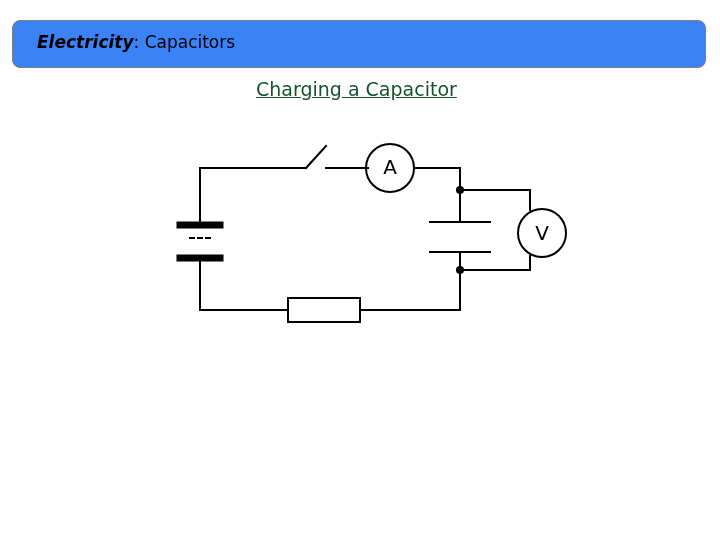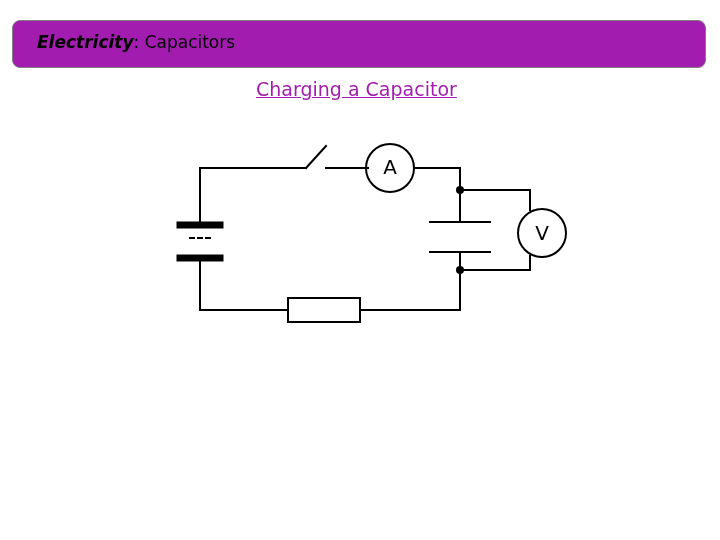--- a/index.html
+++ b/index.html
@@ -15,21 +15,21 @@
     overflow: hidden;
   }
 
   
   #title-banner {
     position: absolute;
     left: 12px;
     top: 20px;
     width: 694px;
     height: 48px;
-    background: #a21caf;
+    background: #3b82f6;
     border: 1px solid #808080;
     border-radius: 8px;
     box-sizing: border-box;
   }
   #title-text {
     position: absolute;
     left: 24px;
     top: 11px;
     font-size: 17px;
     color: #000000;
@@ -42,21 +42,21 @@
   #title-text .rest {
     font-weight: normal;
   }
 
   
   #subtitle {
     position: absolute;
     left: 256px;
     top: 78px;
     font-size: 19px;
-    color: #a21caf;
+    color: #14532d;
     text-decoration: underline;
     white-space: nowrap;
   }
 
   
   #circuit {
     position: absolute;
     left: 0;
     top: 0;
     width: 720px;

